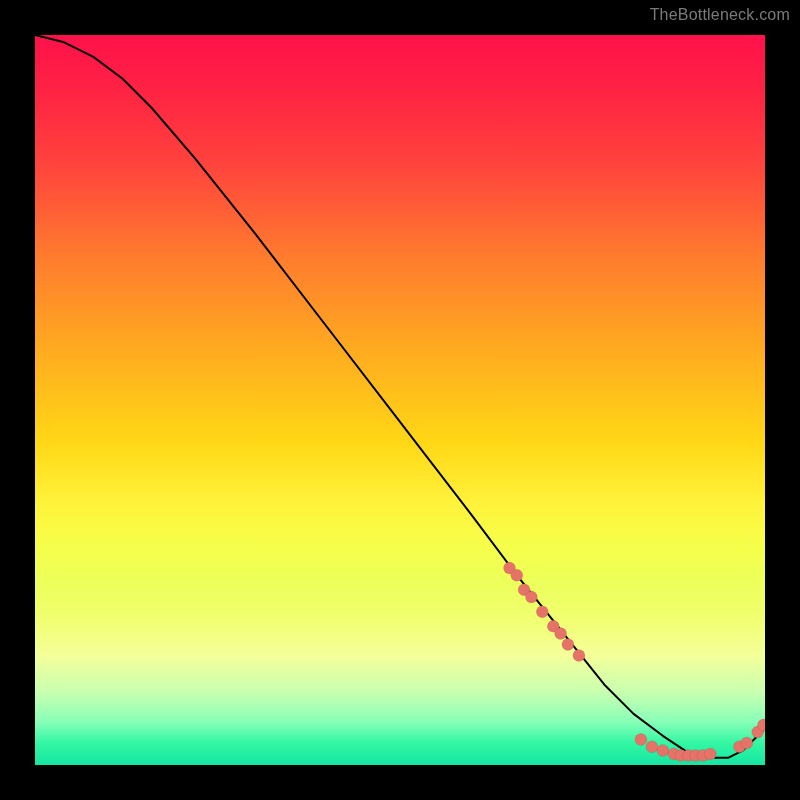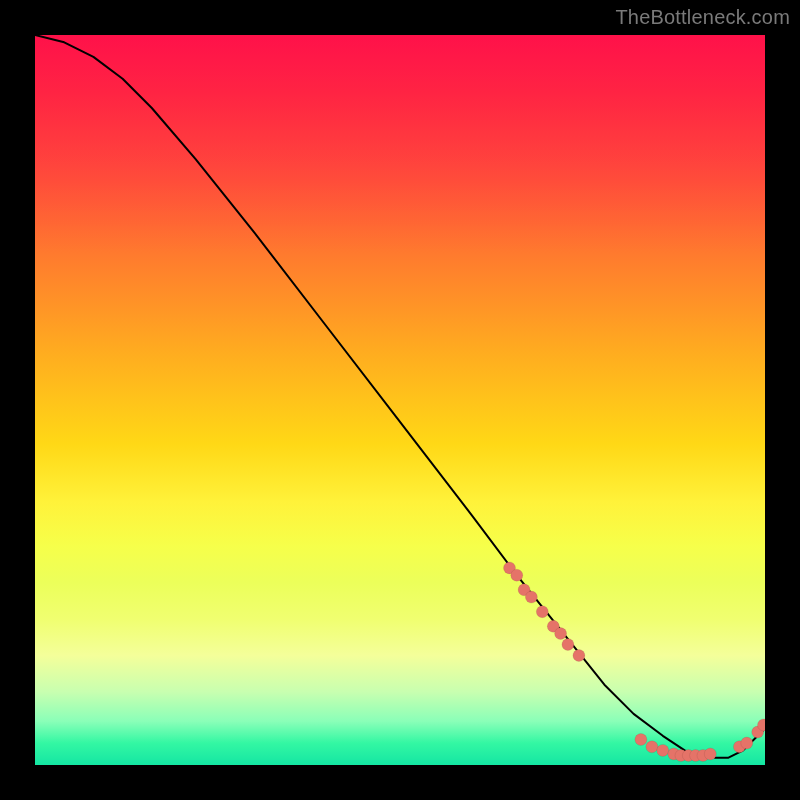--- a/index.html
+++ b/index.html
@@ -15,21 +15,21 @@
     position: relative;
     width: 800px;
     height: 800px;
     background: #000;
   }
   .watermark {
     position: absolute;
     top: 6px;
     right: 10px;
     color: #7a7a7a;
-    font-size: 20px;
+    font-size: 16px;
     font-weight: 500;
     letter-spacing: 0.2px;
     z-index: 5;
   }
   .plot {
     position: absolute;
     left: 35px;
     top: 35px;
     width: 730px;
     height: 730px;

